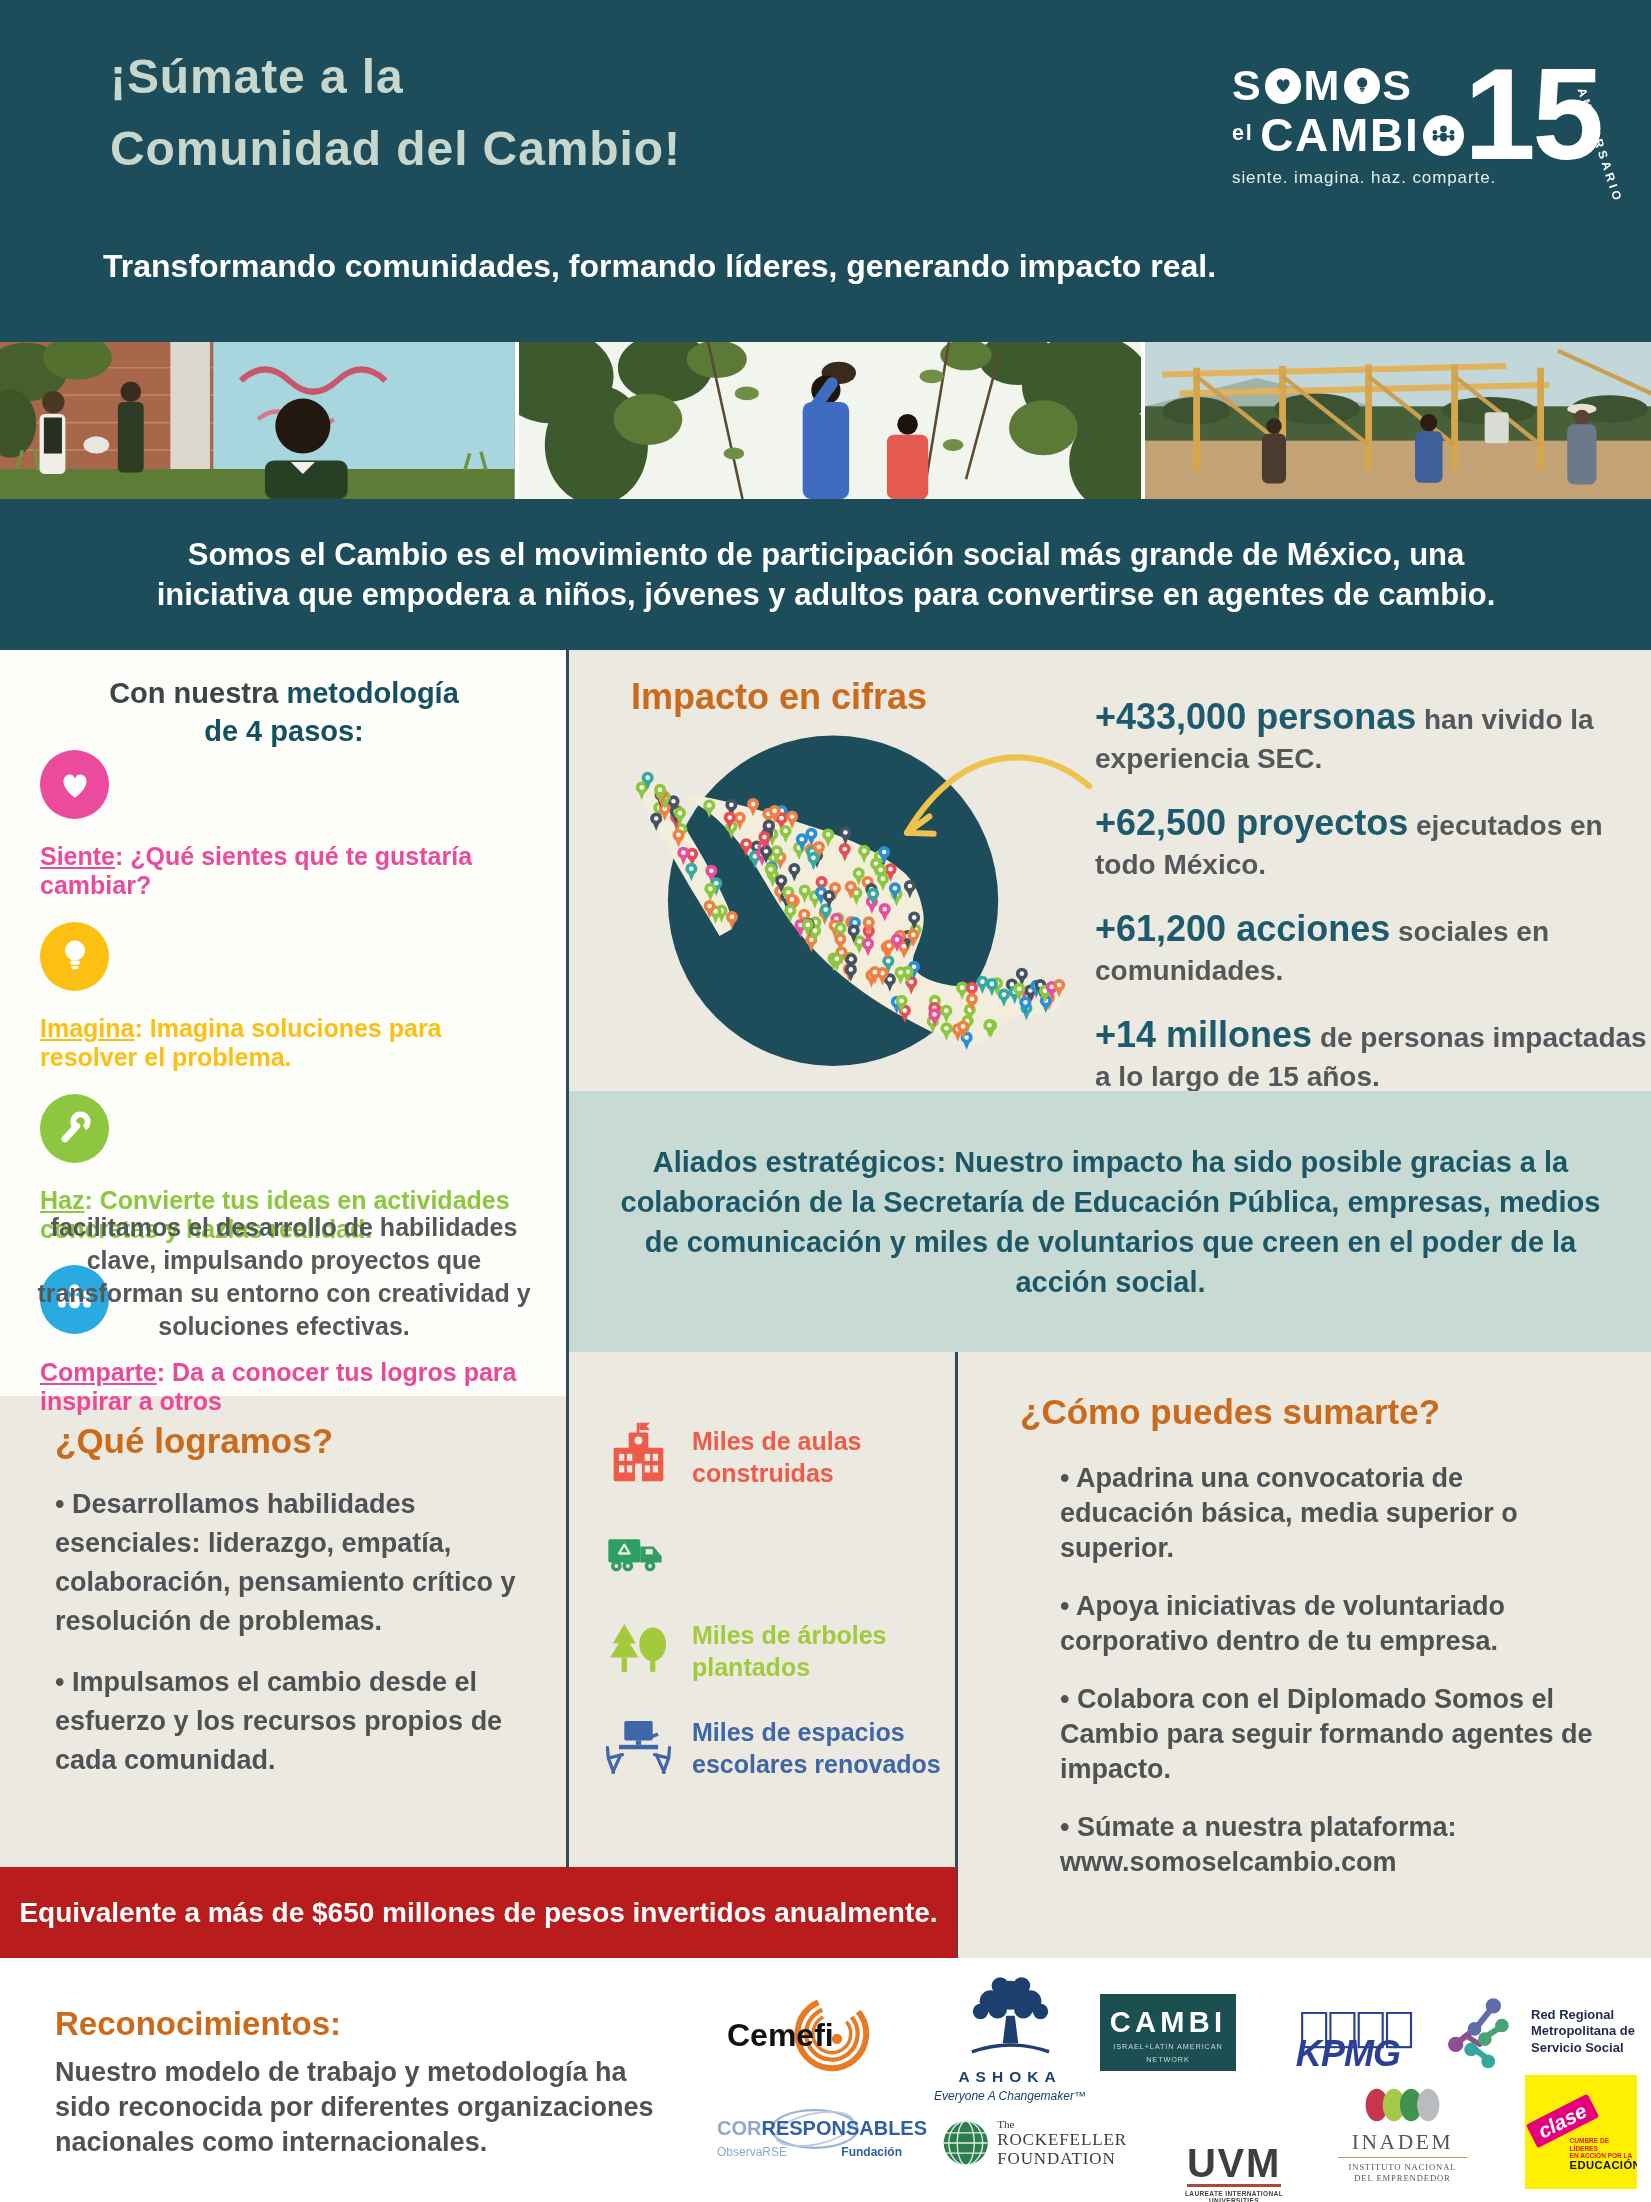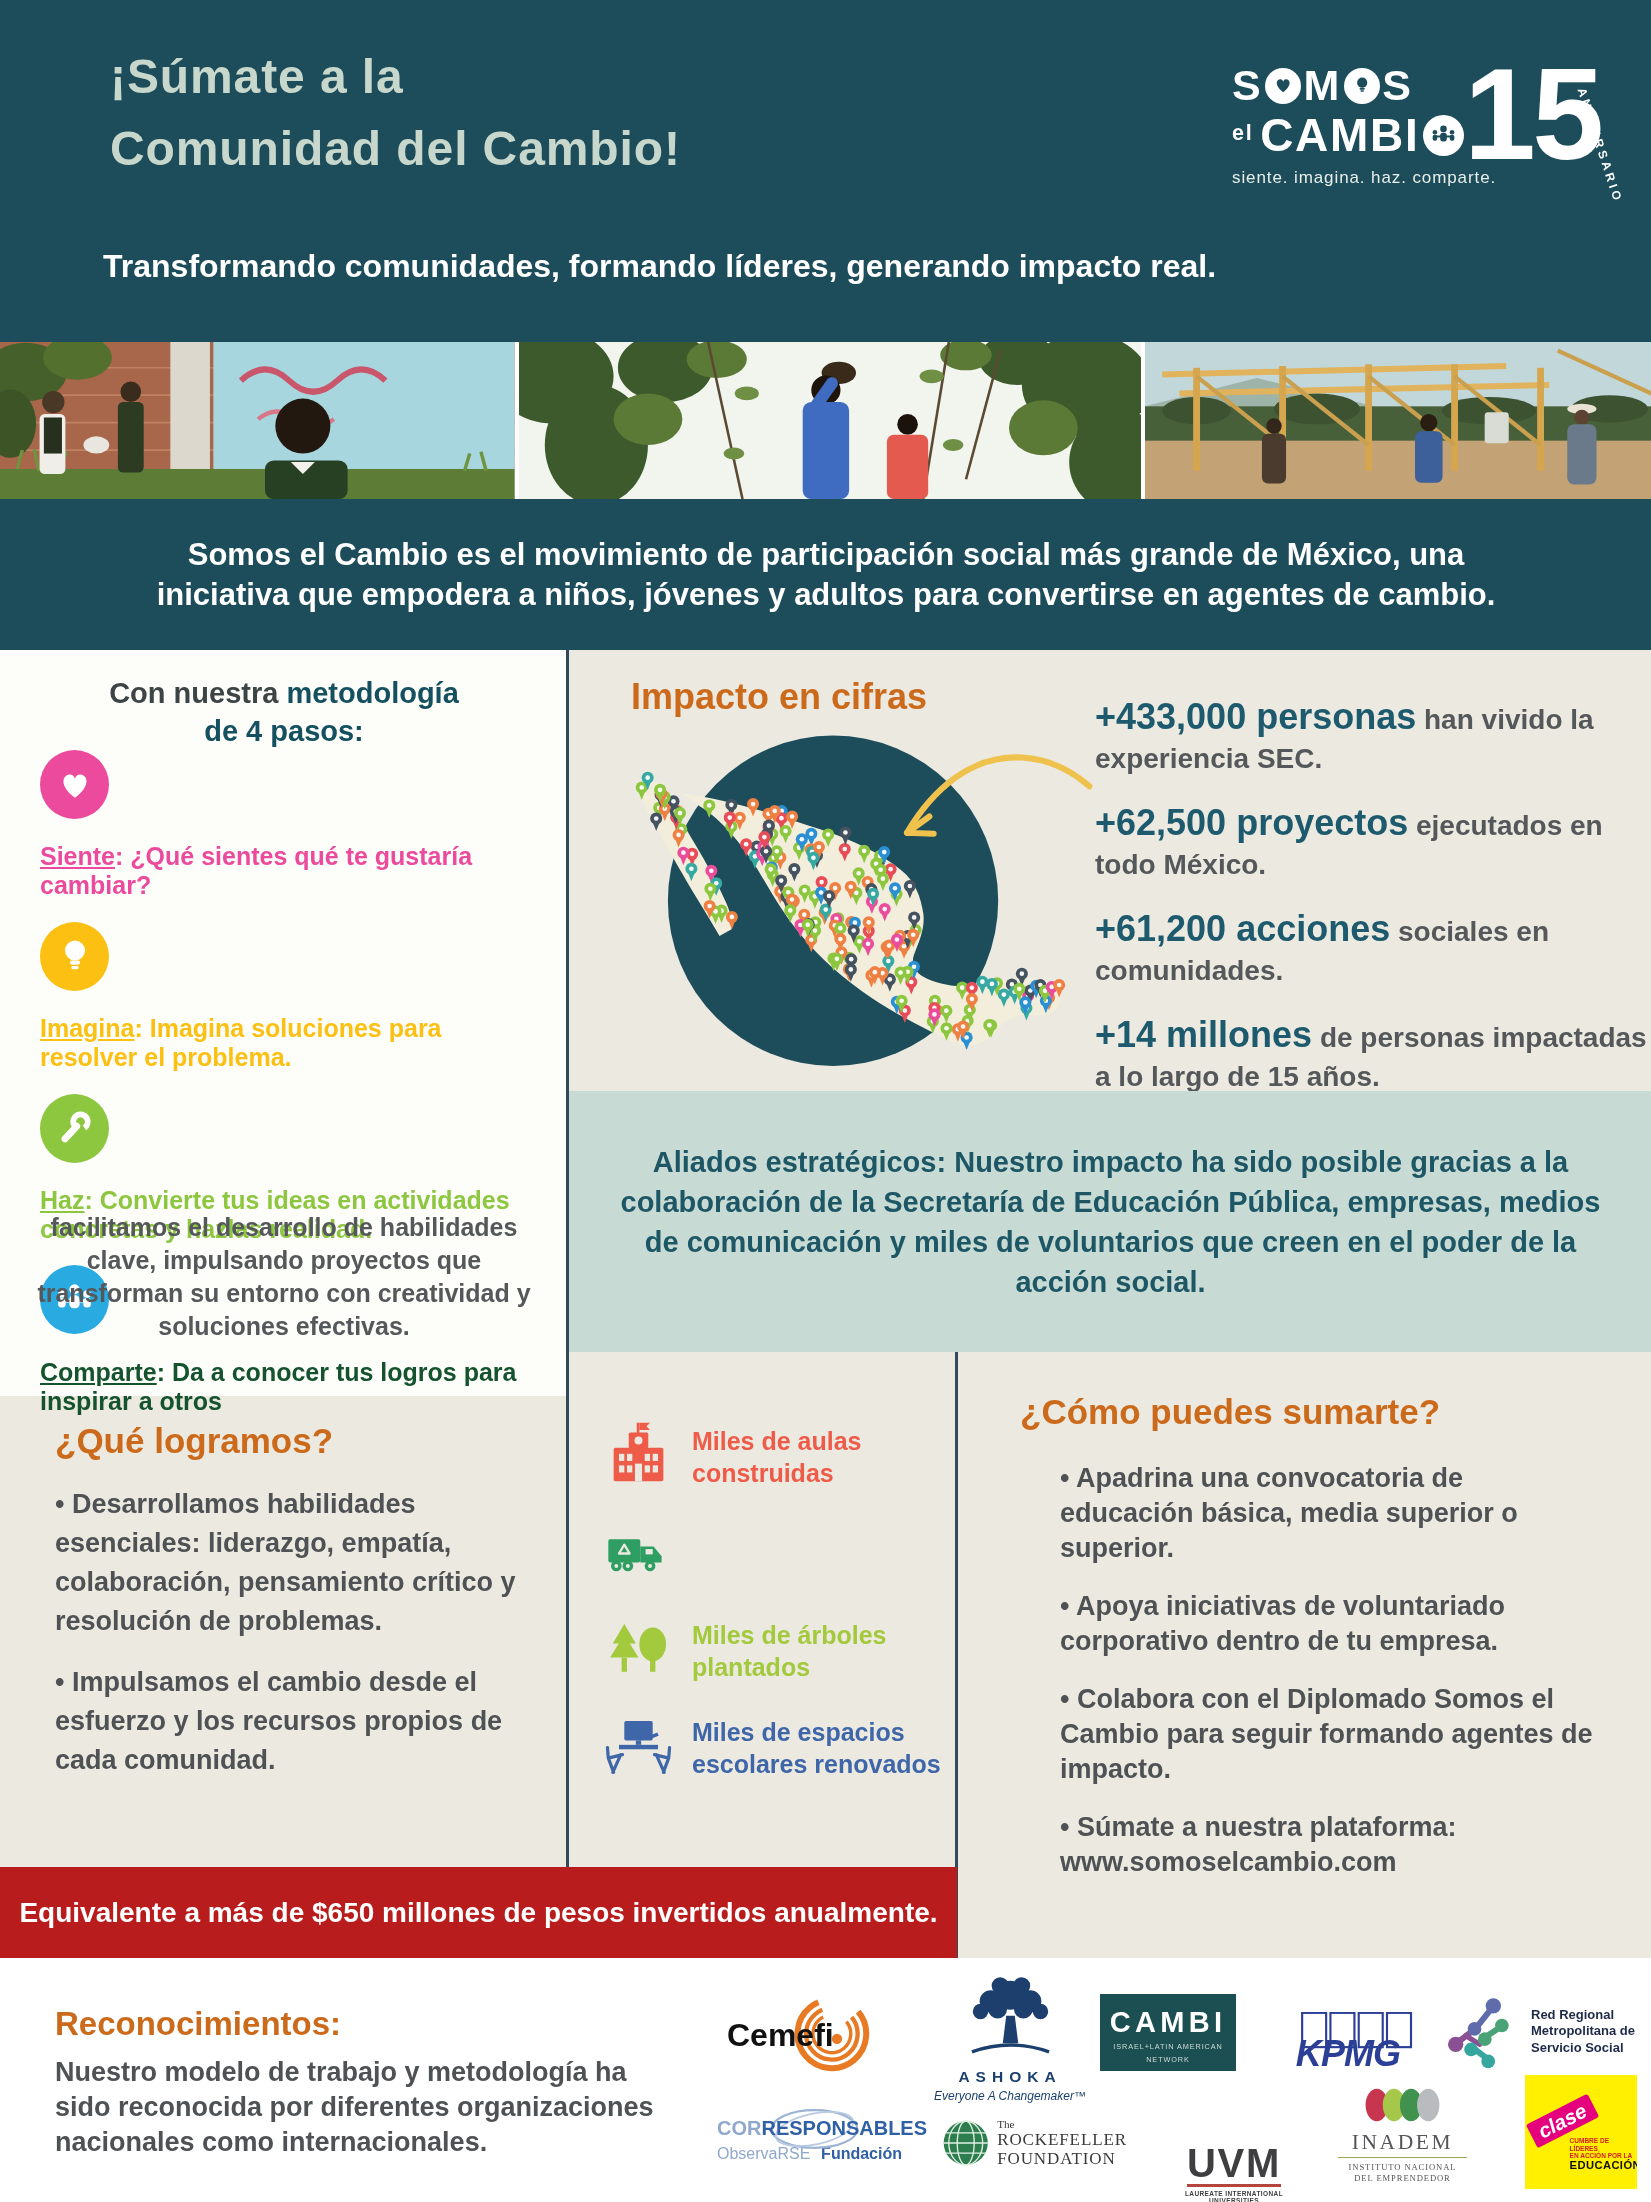--- a/index.html
+++ b/index.html
@@ -76,21 +76,21 @@
   .lg-ilan{left:1100px;top:1994px;width:136px;height:77px;background:#1b4f52;color:#fff;text-align:center;box-sizing:border-box;padding-top:12px;}
   .ilan-name{font-size:29px;font-weight:700;letter-spacing:4.3px;}
   .ilan-sub{font-size:7.3px;letter-spacing:0.9px;color:#cfdad8;margin-top:3.4px;}
   .lg-kpmg{left:1301px;top:2012px;width:112px;}
   .kpmg-word{position:absolute;left:-5.2px;top:20.6px;font-size:36px;font-weight:800;font-style:italic;color:#2b3f96;letter-spacing:-0.9px;}
   .lg-red{left:1447px;top:1993px;width:194px;display:flex;gap:17px;align-items:center;}
   .red-text{font-size:13px;line-height:16.3px;font-weight:800;color:#1e2a4a;}
   .lg-corr{left:717px;top:2117px;width:185px;}
   .corr-word{font-size:20px;font-weight:800;position:relative;z-index:2;}
   .corr-cor{color:#8fa8cc;}.corr-resp{color:#2f5fa5;}
-  .corr-sub{display:flex;justify-content:space-between;font-size:16px;margin-top:5.2px;}
+  .corr-sub{display:flex;justify-content:space-between;font-size:12px;margin-top:5.2px;}
   .corr-left{color:#8fa8cc;}.corr-right{color:#2f5fa5;font-weight:700;}
   .corr-rings{position:absolute;left:50px;top:-12px;z-index:1;}
   .lg-rock{left:942px;top:2118px;width:185px;display:flex;gap:7.7px;align-items:center;
            font-family:"Liberation Serif",serif;color:#3a3a3a;}
   .rock-the{font-size:11.2px;}.rock-line{font-size:17px;letter-spacing:0.9px;line-height:19px;}
   .lg-uvm{left:1174px;top:2112px;width:120px;text-align:center;color:#3f3f41;}
   .uvm-name{font-size:40px;font-weight:800;letter-spacing:1.7px;border-bottom:3.4px solid #b5443f;display:inline-block;line-height:41px;margin-top:31px;}
   .uvm-sub{font-size:6.5px;letter-spacing:0.4px;margin-top:3.4px;font-weight:700;}
   .lg-inadem{left:1338px;top:2086px;width:129px;text-align:center;font-family:"Liberation Serif",serif;color:#55565a;}
   .inadem-name{font-size:21.5px;letter-spacing:2.6px;margin-top:1.7px;border-bottom:1.7px solid #9aa84b;padding-bottom:2.6px;}
@@ -302,21 +302,21 @@
         <svg width="41" height="41" viewBox="0 0 44 44">
             <circle cx="22" cy="11" r="5.5" fill="#fff"></circle>
             <rect x="16.5" y="17.5" width="11" height="14" rx="4.5" fill="#fff"></rect>
             <circle cx="8.5" cy="16" r="4" fill="#fff"></circle>
             <rect x="4.5" y="20.5" width="8" height="10" rx="3.5" fill="#fff"></rect>
             <circle cx="35.5" cy="16" r="4" fill="#fff"></circle>
             <rect x="31.5" y="20.5" width="8" height="10" rx="3.5" fill="#fff"></rect>
             <rect x="10" y="22" width="24" height="3.2" fill="#fff"></rect>
           </svg>
       </span>
-      <p class="step-text" style="color: #14532d;"><b class="step-label">Comparte</b><span>: Da a conocer tus logros para inspirar a otros</span></p>
+      <p class="step-text" style="color: #ec4899;"><b class="step-label">Comparte</b><span>: Da a conocer tus logros para inspirar a otros</span></p>
     </div>
   </div>
 
   <div class="meth-footer">facilitamos el desarrollo de habilidades clave, impulsando proyectos que transforman su entorno con creatividad y soluciones efectivas.</div>
 
   <div class="impact-title">Impacto en cifras</div>
 
   <svg id="map-svg" viewBox="0 0 565 415">
     <circle cx="250" cy="195" r="192" fill="#1d4d5b"></circle>
     <path class="landmass" fill="#f3eedb" d="M75,70 C130,78 185,95 235,112 C275,125 305,140 330,160 C345,172 352,190 355,210 C357,228 350,242 344,258 C340,270 346,280 360,286 C380,294 405,298 428,292 C448,287 470,282 492,286 C508,289 518,300 514,314 C510,326 494,330 478,328 C462,326 450,334 440,346 C428,360 410,368 392,360 C360,346 325,328 295,308 C262,286 235,262 212,234 C192,210 178,185 162,158 C145,130 120,100 95,85 C88,80 80,74 75,70 Z"></path>

